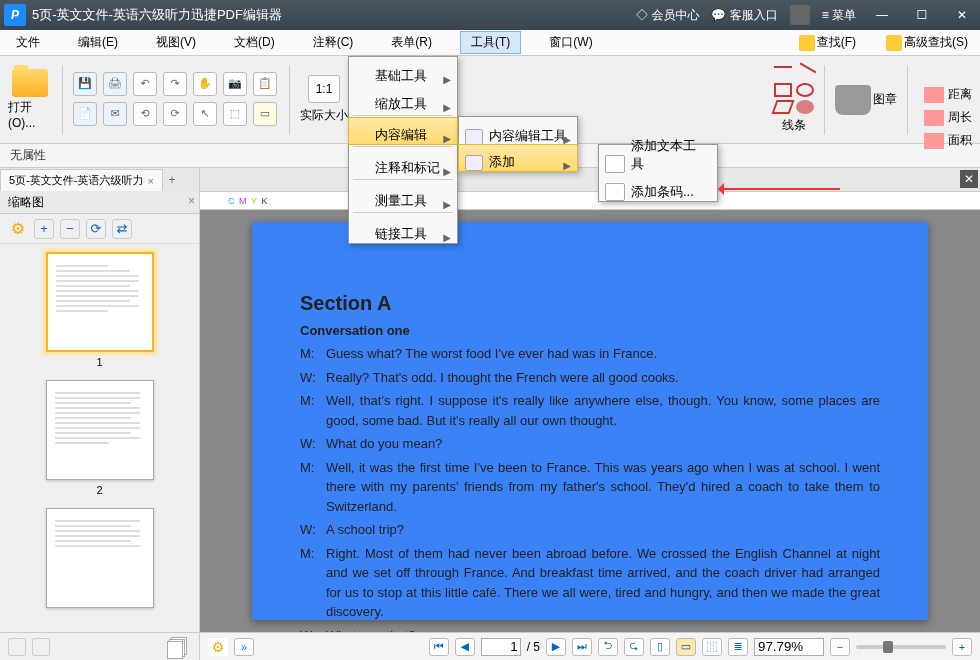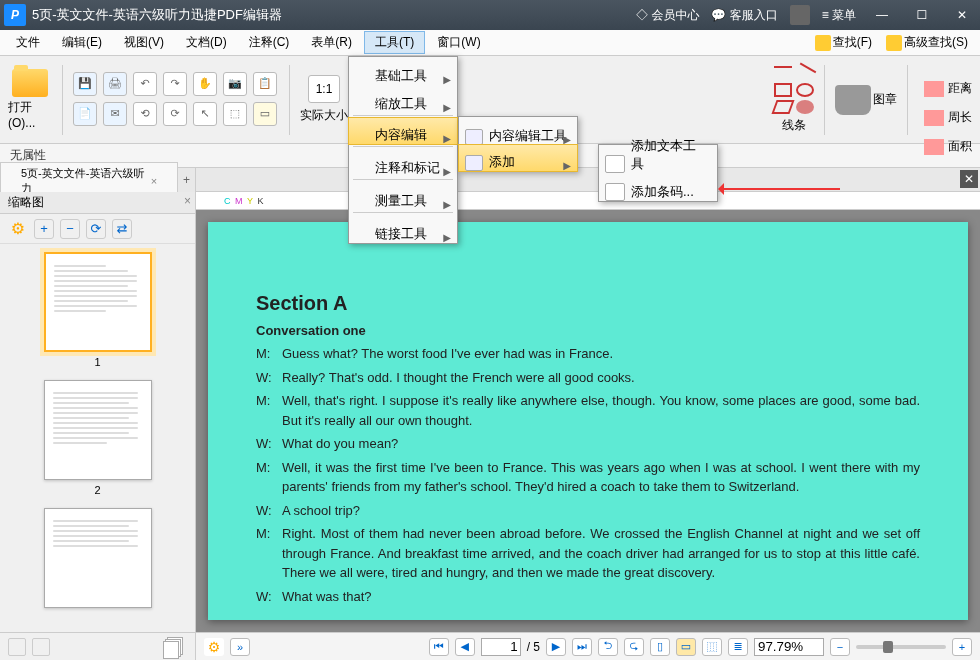--- a/index.html
+++ b/index.html
@@ -5,21 +5,21 @@
 * { margin: 0; padding: 0; box-sizing: border-box; font-family: "Microsoft YaHei", Arial, sans-serif; }
 body { width: 980px; height: 660px; background: #f5f5f5; overflow: hidden; font-size: 12px; }
 
 .titlebar { height: 30px; background: linear-gradient(#4a5560,#3a4550); color: #fff; display: flex; align-items: center; padding: 0 4px; }
 .titlebar .icon-box { width: 22px; height: 22px; background: #1a8cff; border-radius: 2px; margin-right: 6px; display:flex;align-items:center;justify-content:center;color:#fff;font-style:italic;font-weight:bold; }
 .titlebar .title { flex: 1; font-size: 13px; }
 .titlebar .right-items { display: flex; align-items: center; gap: 12px; font-size: 12px; }
 .titlebar .right-items span { cursor: pointer; }
 .win-btn { width: 28px; text-align: center; }
 
-.menubar { height: 26px; background: #fafafa; border-bottom: 1px solid #ccc; display: flex; align-items: center; padding: 0 6px; gap: 2px; }
+.menubar { height: 26px; background: #fafafa; border-bottom: 1px solid #ccc; display: flex; align-items: center; padding: 0 6px; gap: 18px; }
 .menubar .mitem { padding: 2px 10px; cursor: pointer; }
 .menubar .mitem.active { background: #d6e8f7; border: 1px solid #7fb8e8; }
 .menubar .spacer { flex: 1; }
 .menubar .rbtn { display: flex; align-items: center; gap: 2px; padding: 2px 6px; }
 .rbtn .ric { width:16px;height:16px;background:#ffcc33;border-radius:2px; }
 
 .ribbon { height: 88px; background: #f0f0f0; border-bottom: 1px solid #ccc; display: flex; align-items: center; padding: 4px 8px; gap: 6px; position:relative; }
 .ribbon .big-open { width:44px; display:flex; flex-direction:column; align-items:center; gap:2px; }
 .ribbon .folder-ic { width:36px;height:28px;background:linear-gradient(#ffd96b,#ffb020);border-radius:3px;position:relative; }
 .ribbon .folder-ic::before{content:"";position:absolute;top:-4px;left:2px;width:14px;height:6px;background:#ffd96b;border-radius:2px 2px 0 0;}
@@ -32,30 +32,30 @@
 .lbl-col .lbl-ic{width:32px;height:28px;border:1px solid #bbb;background:#fff;border-radius:3px;display:flex;align-items:center;justify-content:center;}
 .ribbon .shape-col{display:flex;flex-direction:column;align-items:center;gap:3px;font-size:12px;}
 .shape-row{display:flex;gap:4px;}
 .shp{width:18px;height:14px;}
 .line-d{border-top:2px solid #c33;}
 .rect-d{border:2px solid #c33;}
 .circ-d{border:2px solid #c33;border-radius:50%;}
 .cloud-d{background:#c33;border-radius:50%;opacity:.6;}
 .stamp-col{display:flex;flex-direction:row;align-items:center;gap:2px;}
 .stamp-ic{width:36px;height:30px;background:#999;border-radius:4px 4px 8px 8px;}
-.right-tools{display:flex;flex-direction:column;gap:12px;margin-left:6px;margin-top:36px;}
+.right-tools{display:flex;flex-direction:column;gap:6px;margin-left:6px;margin-top:36px;}
 .rt-row{display:flex;align-items:center;gap:4px;}
 .rt-ic{width:20px;height:16px;}
 
 .propbar{height:24px;background:#f5f5f5;border-bottom:1px solid #ccc;padding:3px 10px;font-size:12px;color:#333;}
 
 .workspace{display:flex;height:calc(660px - 30px - 26px - 88px - 24px);}
 .sidebar{width:200px;background:#f0f0f0;border-right:1px solid #ccc;display:flex;flex-direction:column;}
 .tabstrip{height:24px;background:#e8e8e8;display:flex;align-items:center;}
-.tabstrip .tab{padding:3px 20px;background:#f8f8f8;border:1px solid #ccc;border-bottom:none;font-size:11px;display:flex;align-items:center;}
+.tabstrip .tab{padding:3px 8px;background:#f8f8f8;border:1px solid #ccc;border-bottom:none;font-size:11px;display:flex;align-items:center;}
 .tabstrip .tclose{margin-left:4px;color:#888;}
 .tabstrip .plus{width:18px;text-align:center;color:#666;}
 .sidehdr{height:22px;background:#eaeaea;border-bottom:1px solid #ccc;padding:2px 8px;font-size:12px;position:relative;}
 .sidehdr .xc{position:absolute;right:4px;top:2px;color:#888;}
 .sidetools{height:30px;display:flex;align-items:center;gap:6px;padding:4px 8px;border-bottom:1px solid #ddd;}
 .st-ic{width:20px;height:20px;border:1px solid #ccc;border-radius:3px;display:flex;align-items:center;justify-content:center;color:#06c;font-size:13px;}
 .st-ic.gear{color:#fa0;border:none;font-size:16px;}
 .thumbs{flex:1;overflow:auto;padding:8px;}
 .thumb-item{display:flex;flex-direction:column;align-items:center;margin-bottom:12px;}
 .thumb{width:108px;height:100px;background:#fff;border:1px solid #aaa;box-shadow:0 1px 3px rgba(0,0,0,.2);padding:8px;}
@@ -68,21 +68,21 @@
 .sideft{height:28px;border-top:1px solid #ccc;display:flex;align-items:center;gap:6px;padding:0 8px;}
 .sideft .sic{width:18px;height:18px;border:1px solid #ccc;border-radius:2px;}
 .sideft .stack{position:relative;width:24px;height:20px;}
 .sideft .stack .pg{position:absolute;width:16px;height:18px;background:#fff;border:1px solid #aaa;}
 
 .mainarea{flex:1;display:flex;flex-direction:column;position:relative;}
 .ma-top{height:24px;background:#e8e8e8;border-bottom:1px solid #ccc;}
 .ma-ruler{height:18px;background:#fff;border-bottom:1px solid #ccc;display:flex;align-items:center;padding-left:28px;font-size:9px;color:#888;gap:1px;}
 .ma-ruler span{display:inline-block;}
 .ma-canvas{flex:1;background:#888;overflow:auto;display:flex;justify-content:center;padding:12px;}
-.page{width:760px;background:#5eead4;box-shadow:0 2px 8px rgba(0,0,0,.4);padding:70px 48px 22px;font-family:"Times New Roman",serif;color:#222;}
+.page{width:676px;background:#3b82f6;box-shadow:0 2px 8px rgba(0,0,0,.4);padding:70px 48px 22px;font-family:"Times New Roman",serif;color:#222;}
 .page h2{font-size:20px;margin-bottom:8px;}
 .page .conv{font-weight:bold;font-size:13px;margin-bottom:6px;}
 .page .dlg{font-size:13px;margin-bottom:4px;display:flex;line-height:1.5;}
 .page .dlg .sp{width:26px;flex-shrink:0;}
 .page .dlg .tx{flex:1;text-align:justify;}
 
 .ma-status{height:28px;background:#f4f4f4;border-top:1px solid #ccc;display:flex;align-items:center;gap:6px;padding:0 8px;}
 .sbtn{width:20px;height:18px;border:1px solid #bbb;border-radius:3px;background:#fff;display:flex;align-items:center;justify-content:center;color:#06c;font-size:11px;}
 .sbtn.gear{border:none;color:#fa0;font-size:14px;}
 .pgin{width:40px;height:18px;border:1px solid #aaa;text-align:right;padding-right:2px;}

